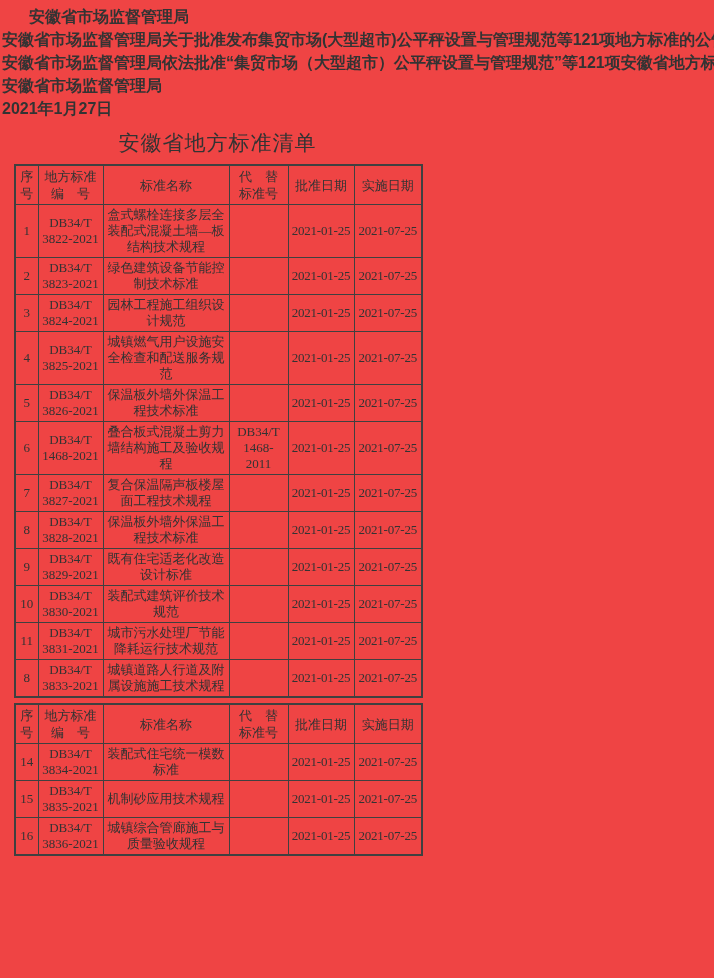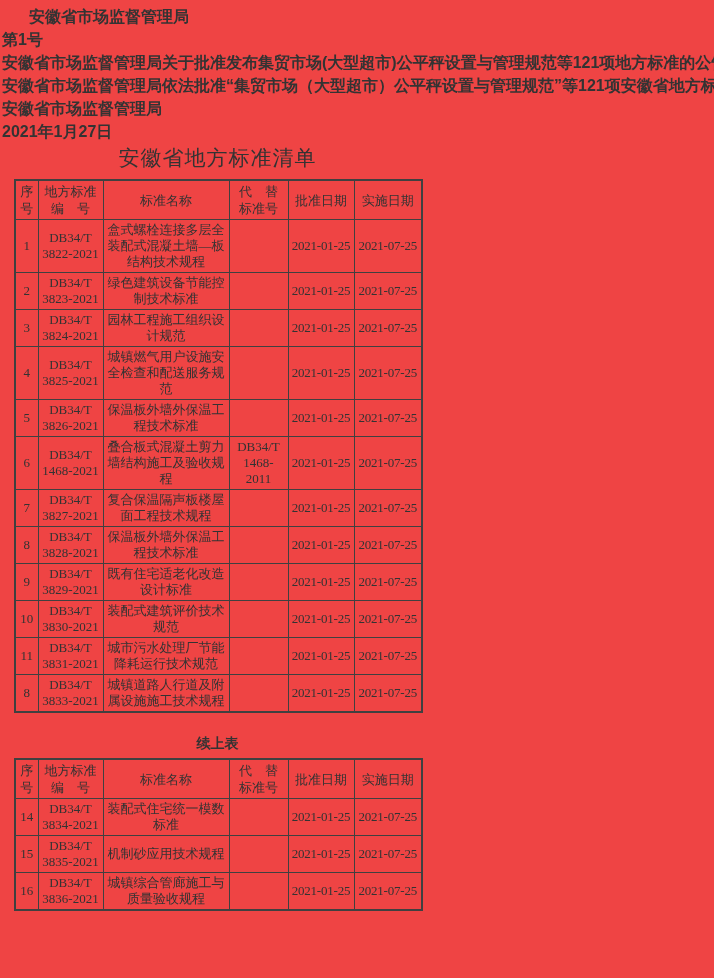--- a/index.html
+++ b/index.html
@@ -21,21 +21,21 @@
   }
   .tline.indent{padding-left:27px;}
   .list-title{
     width:435px;
     text-align:center;
     font-family:"Liberation Serif",serif;
     font-weight:normal;
     font-size:21px;
     letter-spacing:1px;
     line-height:26px;
-    margin-top:2px;
+    margin-top:10px;
     color:#333333;
   }
   table.std-table{
     border-collapse:collapse;
     table-layout:fixed;
     width:407px;
     margin:8px 0 0 14px;
     border:2px solid #404040;
     font-family:"Liberation Serif",serif;
     color:#333333;
@@ -83,21 +83,20 @@
   }
   table.t2{margin-top:5px;}
 </style>
 </head>
 <body>
 
 <div class="page">
 
   <div class="top">
     <div class="tline indent">安徽省市场监督管理局</div>
-    <div class="tline">第1号</div>
     <div class="tline">安徽省市场监督管理局关于批准发布集贸市场(大型超市)公平秤设置与管理规范等121项地方标准的公告</div>
     <div class="tline">安徽省市场监督管理局依法批准“集贸市场（大型超市）公平秤设置与管理规范”等121项安徽省地方标准，现予以</div>
     <div class="tline">安徽省市场监督管理局</div>
     <div class="tline">2021年1月27日</div>
   </div>
 
   <div class="list-title">安徽省地方标准清单</div>
 
   <table class="std-table">
     <colgroup>
@@ -240,21 +239,20 @@
           <td class="c-no">DB34/T
 3833-2021</td>
           <td class="c-name">城镇道路人行道及附属设施施工技术规程</td>
           <td class="c-rep"></td>
           <td class="c-date">2021-01-25</td>
           <td class="c-date">2021-07-25</td>
         </tr>
       </tbody>
   </table>
 
-  <div class="continued">续上表</div>
 
   <table class="std-table t2">
     <colgroup>
       <col style="width:23px">
         <col style="width:65px">
         <col style="width:126px">
       <col style="width:59px">
         <col style="width:66px">
         <col style="width:68px">
     </colgroup>

